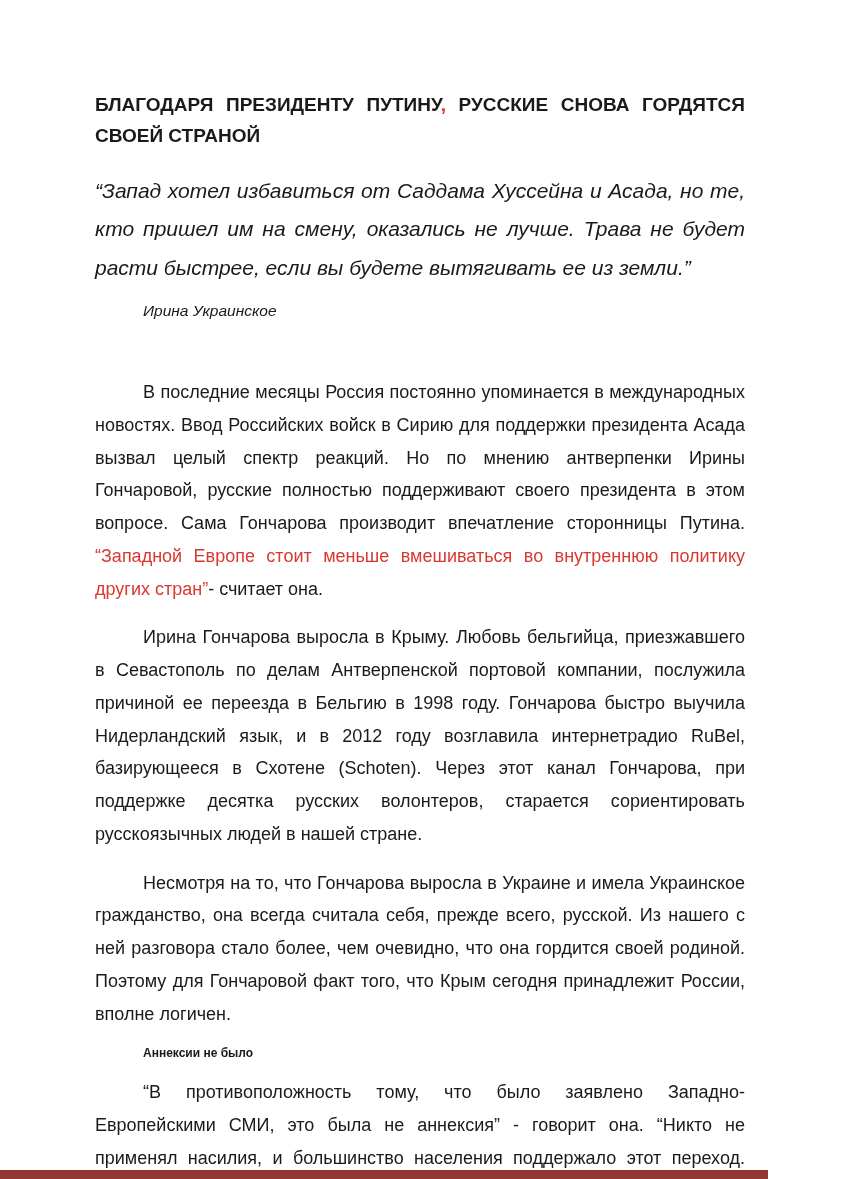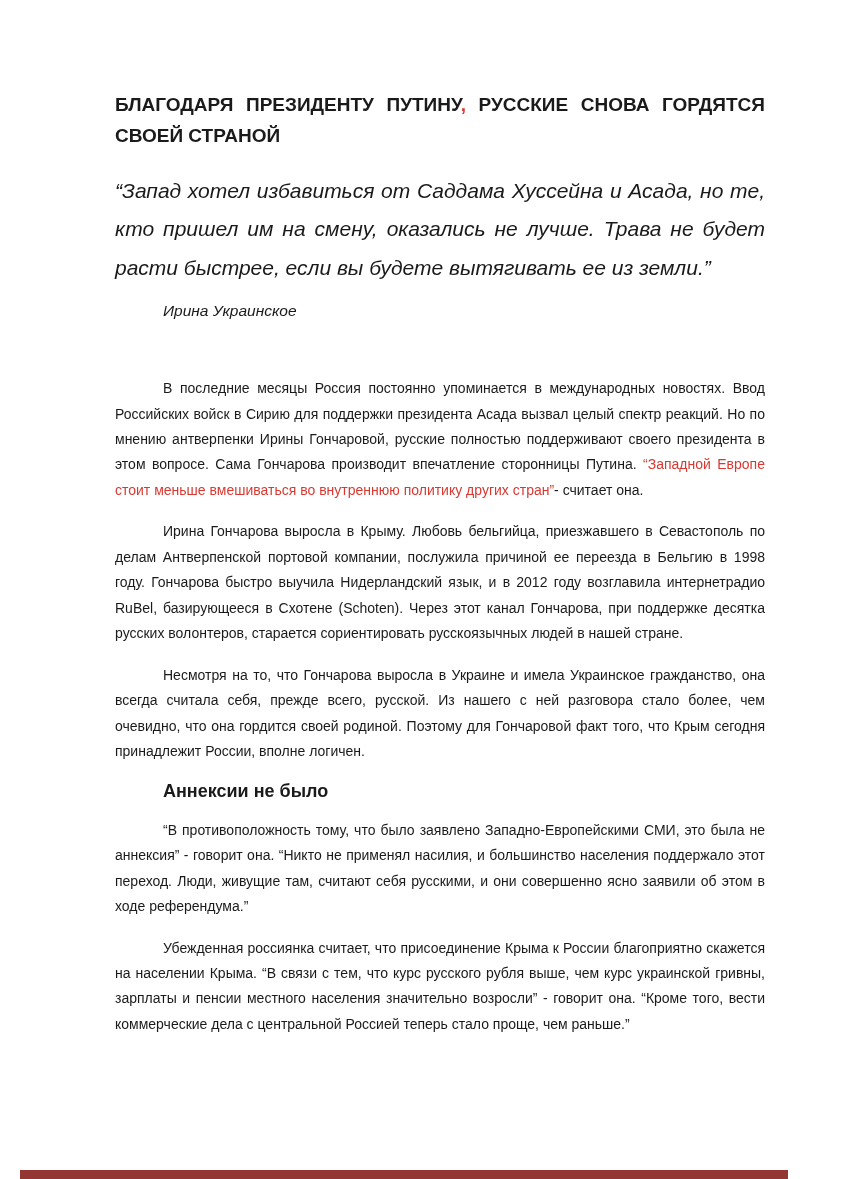--- a/index.html
+++ b/index.html
@@ -8,21 +8,20 @@
     background: #ffffff;
   }
   .page {
     width: 768px;
     height: 1179px;
     position: relative;
     background: #ffffff;
     font-family: "Liberation Sans", sans-serif;
     color: #1a1a1a;
     overflow: hidden;
-    margin-left: 20px;
   }
   .content {
     position: absolute;
     top: 90px;
     left: 95px;
     width: 650px;
     text-align: justify;
   }
   h1 {
     font-size: 19px;
@@ -53,27 +52,27 @@
     margin-bottom: 14px;
   }
   .attribution {
     font-size: 15.5px;
     font-style: italic;
     padding-left: 48px;
     margin-bottom: 56px;
     text-align: left;
   }
   .body-p {
-    font-size: 14px;
+    font-size: 18px;
     line-height: 1.82;
     text-indent: 48px;
     margin-bottom: 16px;
   }
   .subheading {
-    font-size: 18px;
+    font-size: 12px;
     font-weight: 700;
     text-indent: 48px;
     margin-bottom: 16px;
     text-align: left;
   }
   .red { color: #d93831; }
   .footer-bar {
     position: absolute;
     left: 0;
     bottom: 0;

